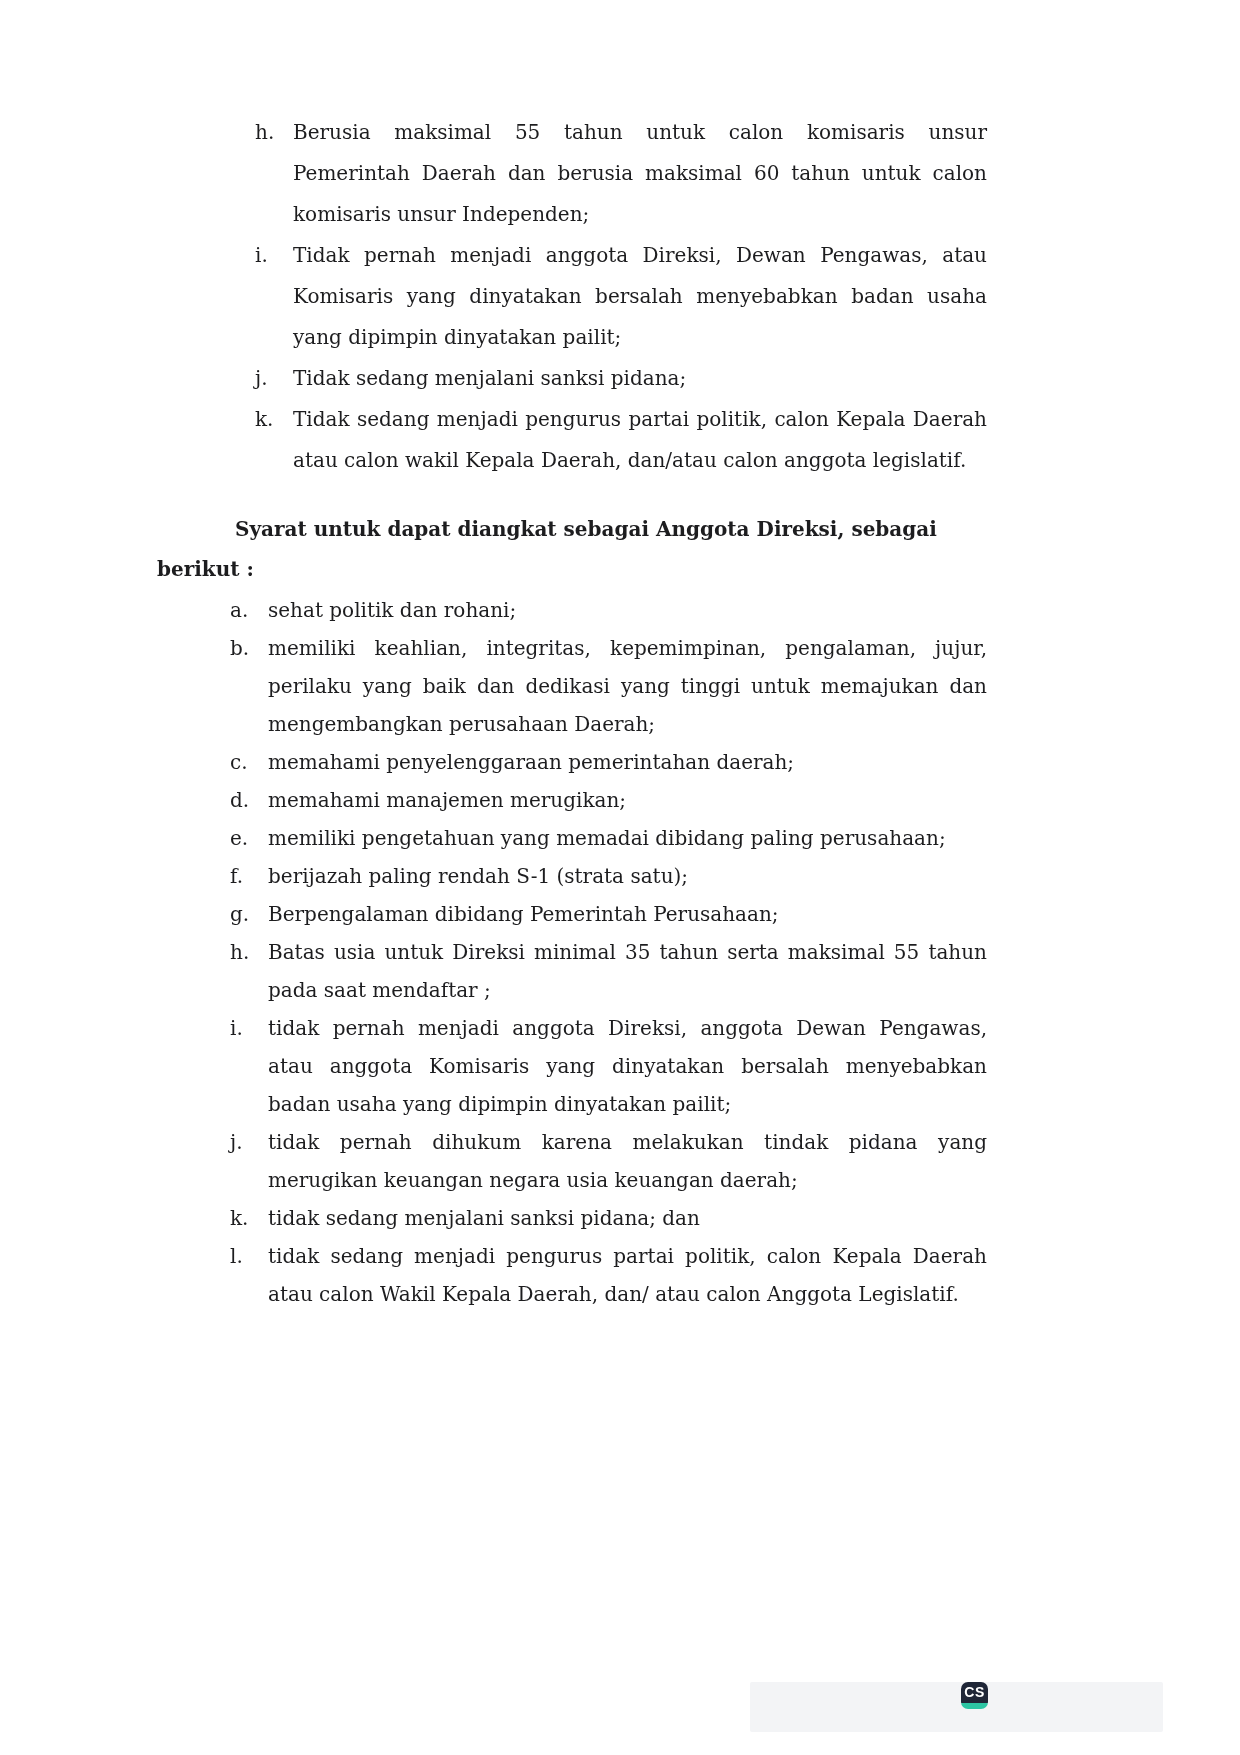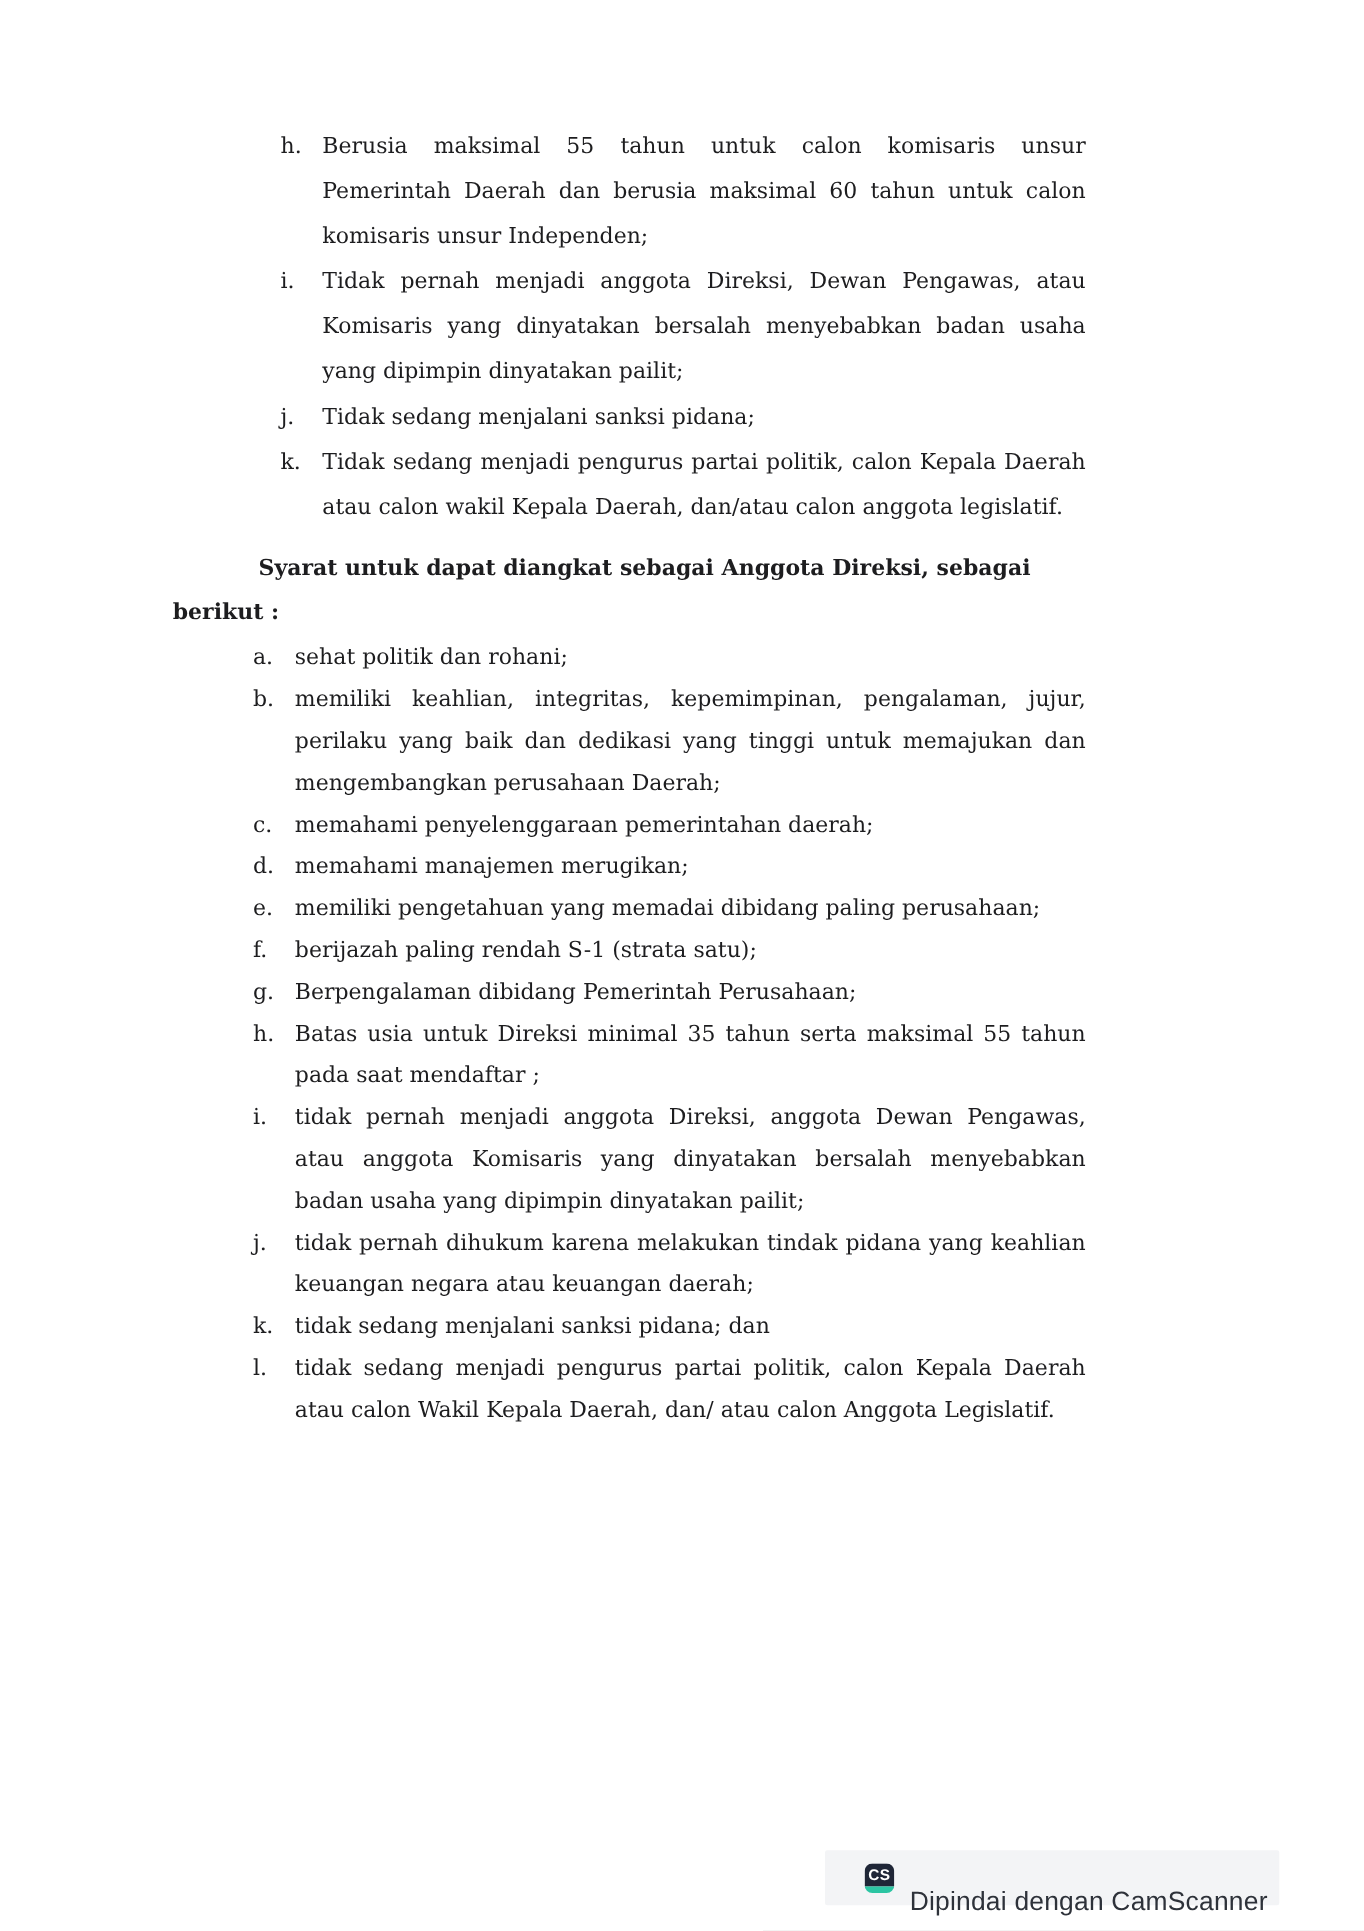--- a/index.html
+++ b/index.html
@@ -47,21 +47,21 @@
     flex: 0 0 38px;
     width: 38px;
   }
   .item-text {
     flex: 1 1 auto;
     text-align: justify;
     text-align-last: left;
   }
   
   .heading {
-    margin: 15px 0 2px 157px;
+    margin: 28px 0 2px 157px;
     width: 830px;
     font-weight: bold;
     font-size: 20px;
     line-height: 40px;
   }
   .heading .h-line1 {
     text-indent: 78px;
   }
   
   .cs-badge {
@@ -70,20 +70,21 @@
     top: 1682px;
     width: 413px;
     height: 50px;
     background: #f3f4f6;
     border-radius: 2px;
     display: flex;
     align-items: center;
     padding-left: 36px;
     box-sizing: border-box;
     gap: 14px;
+    flex-direction: column;
   }
   .cs-icon {
     width: 27px;
     height: 27px;
     border-radius: 7px;
     overflow: hidden;
     display: flex;
     flex-direction: column;
     flex: 0 0 auto;
   }
@@ -173,21 +174,21 @@
       <div class="item">
         <span class="marker">h.</span>
         <span class="item-text">Batas usia untuk Direksi minimal 35 tahun serta maksimal 55 tahun pada saat mendaftar ;</span>
       </div>
       <div class="item">
         <span class="marker">i.</span>
         <span class="item-text">tidak pernah menjadi anggota Direksi, anggota Dewan Pengawas, atau anggota Komisaris yang dinyatakan bersalah menyebabkan badan usaha yang dipimpin dinyatakan pailit;</span>
       </div>
       <div class="item">
         <span class="marker">j.</span>
-        <span class="item-text">tidak pernah dihukum karena melakukan tindak pidana yang keahlian keuangan negara atau keuangan daerah;</span>
+        <span class="item-text">tidak pernah dihukum karena melakukan tindak pidana yang merugikan keuangan negara usia keuangan daerah;</span>
       </div>
       <div class="item">
         <span class="marker">k.</span>
         <span class="item-text">tidak sedang menjalani sanksi pidana; dan</span>
       </div>
       <div class="item">
         <span class="marker">l.</span>
         <span class="item-text">tidak sedang menjadi pengurus partai politik, calon Kepala Daerah atau calon Wakil Kepala Daerah, dan/ atau calon Anggota Legislatif.</span>
       </div>
     </div>

